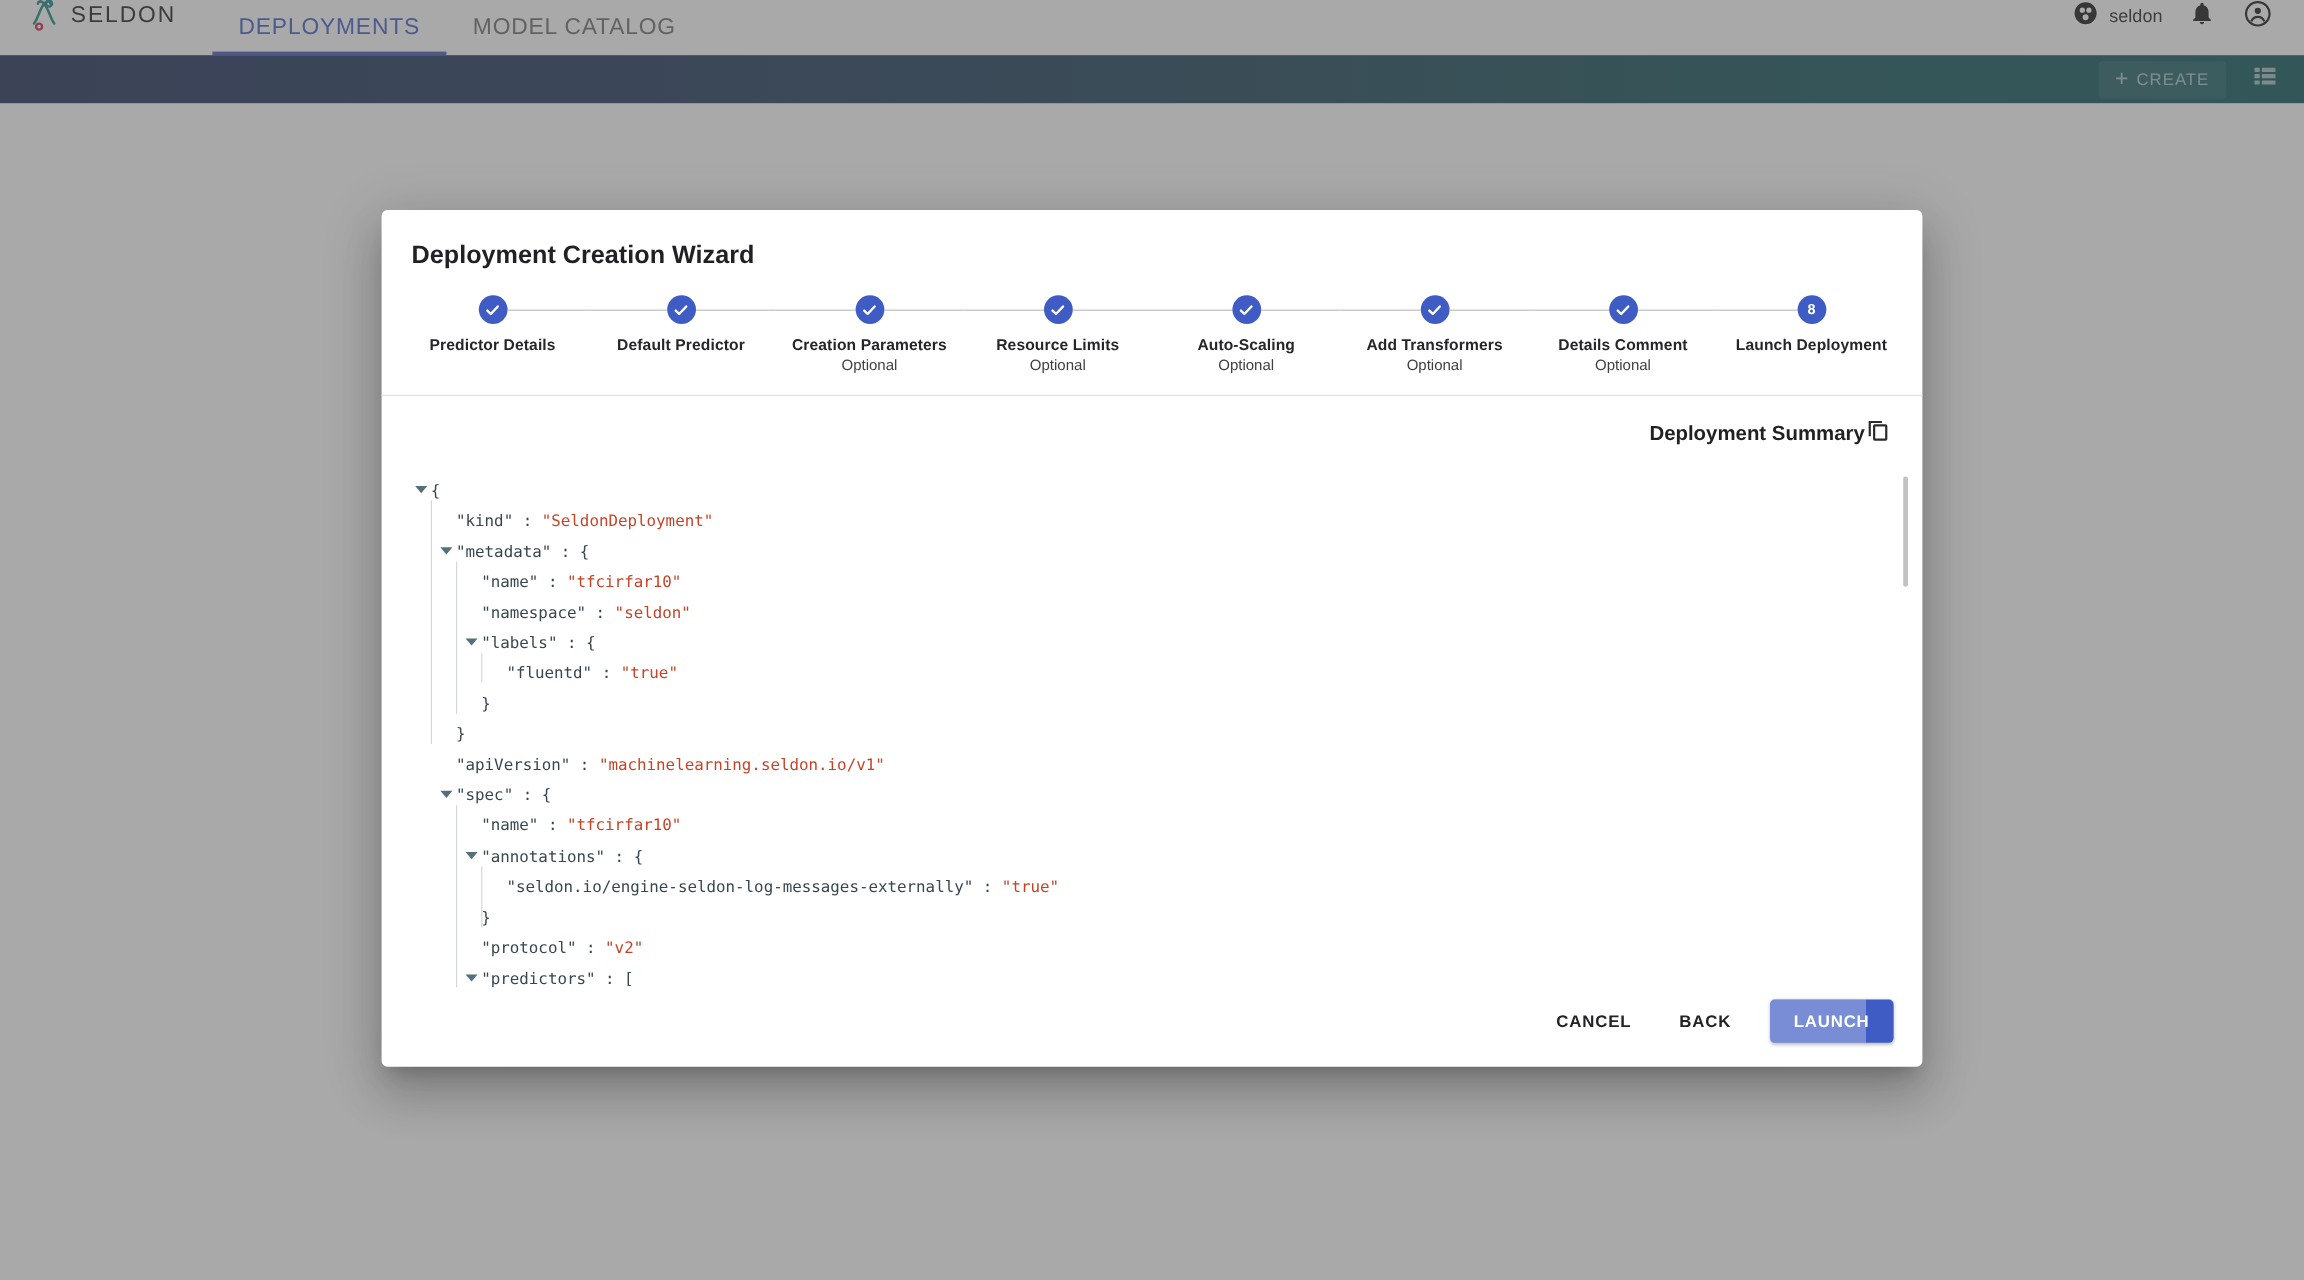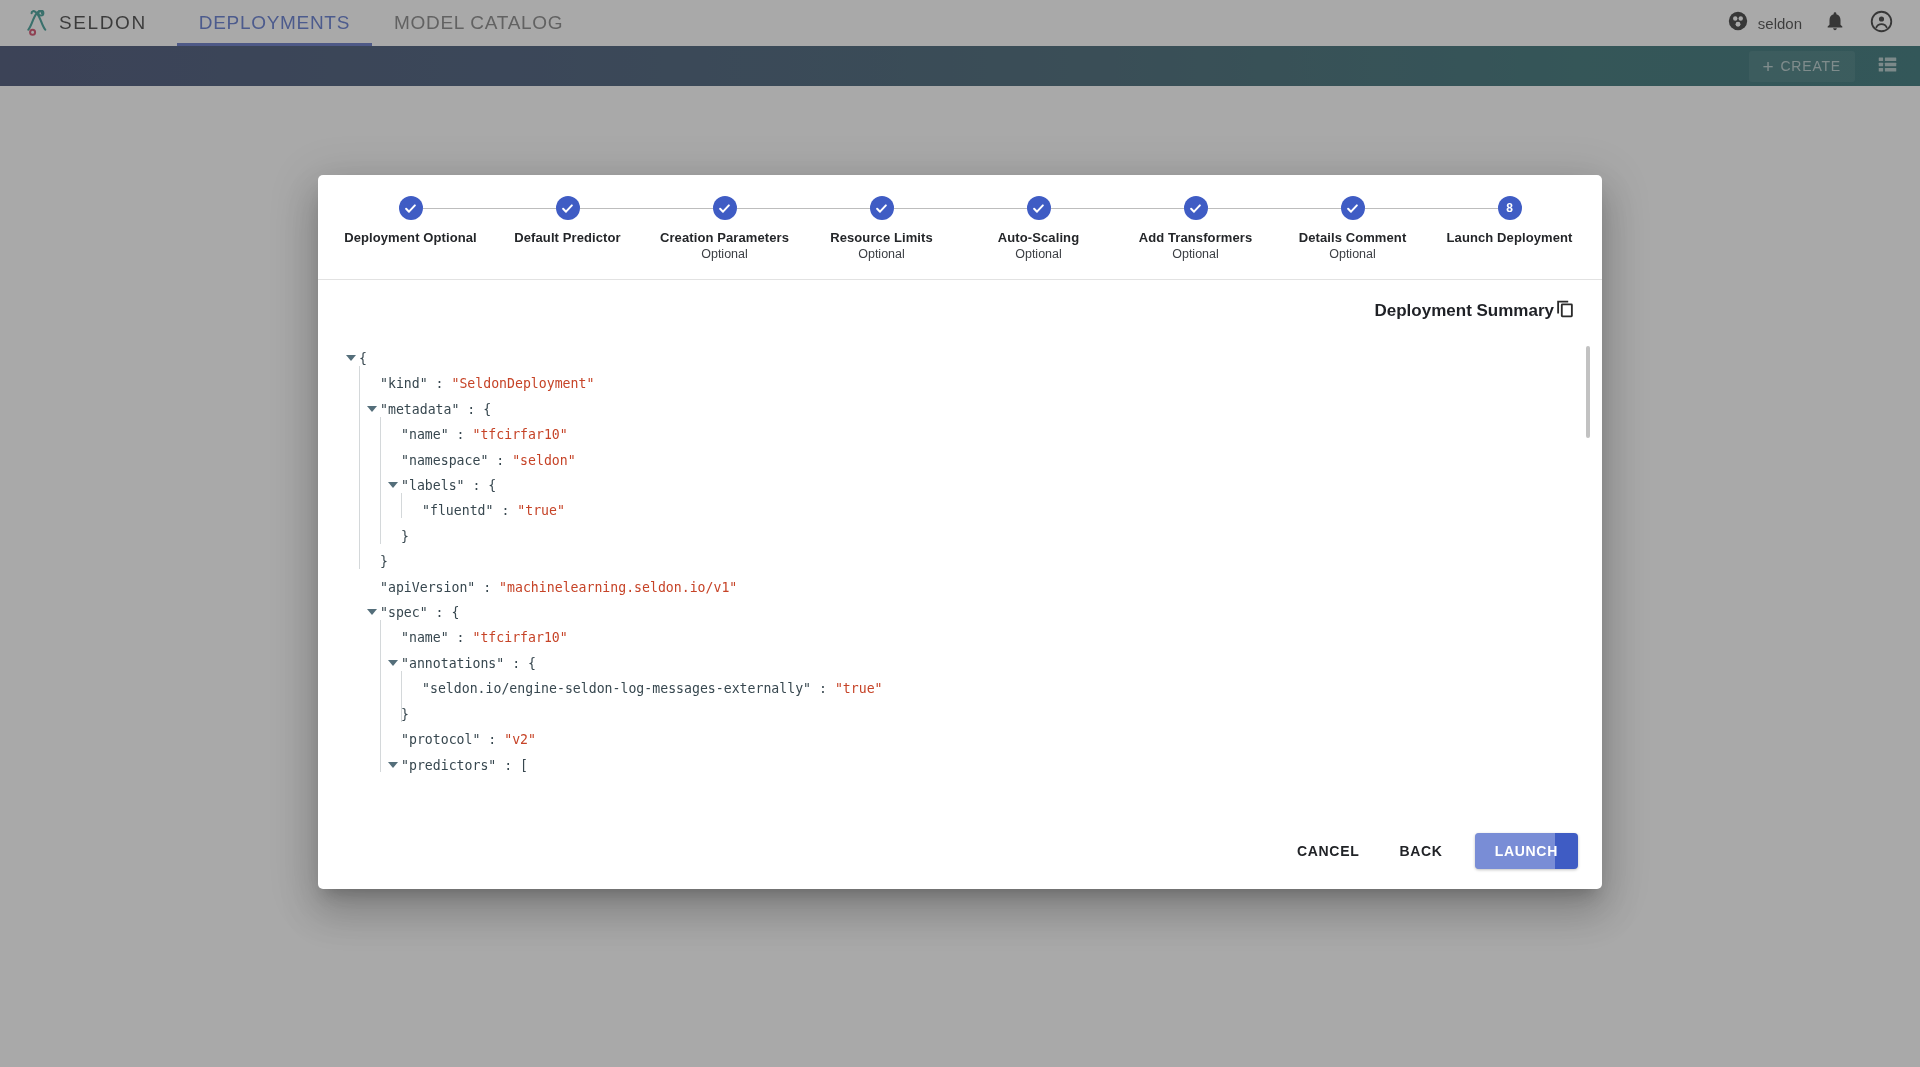--- a/index.html
+++ b/index.html
@@ -29,21 +29,21 @@
   }
 
   
   #topbar {
     position: absolute;
     top: 0; left: 0;
     width: 1920px;
     height: 46px;
     background: #ffffff;
     display: flex;
-    align-items: center;
+    align-items: flex-start;
     z-index: 10;
   }
   .brand {
     display: flex;
     align-items: center;
     gap: 7px;
     margin-left: 22px;
     margin-right: 30px;
   }
   .brand-mark { width: 30px; height: 26px; display:block; }
@@ -405,33 +405,34 @@
           <rect x="9" y="16" width="13" height="4" rx="0.6"></rect>
         </svg>
       </span>
     </div>
   </div>
 
   <div id="scrim"></div>
 
   <div id="modal">
 
+    <div class="modal-title">Deployment Creation Wizard</div>
 
     <div class="stepper" id="stepper">
         <div class="step">
           <div class="step-row">
             <div class="step-line hidden"></div>
             <div class="step-circle">
               <svg width="15" height="15" viewBox="0 0 24 24" fill="none" stroke="#fff" stroke-width="3.2" stroke-linecap="round" stroke-linejoin="round">
                 <path d="M5 12.5l4.6 4.6L19 7"></path>
               </svg>
             </div>
             <div class="step-line"></div>
           </div>
-          <div class="step-label">Deployment Optional</div>
+          <div class="step-label">Predictor Details</div>
         </div>
         <div class="step">
           <div class="step-row">
             <div class="step-line"></div>
             <div class="step-circle">
               <svg width="15" height="15" viewBox="0 0 24 24" fill="none" stroke="#fff" stroke-width="3.2" stroke-linecap="round" stroke-linejoin="round">
                 <path d="M5 12.5l4.6 4.6L19 7"></path>
               </svg>
             </div>
             <div class="step-line"></div>

